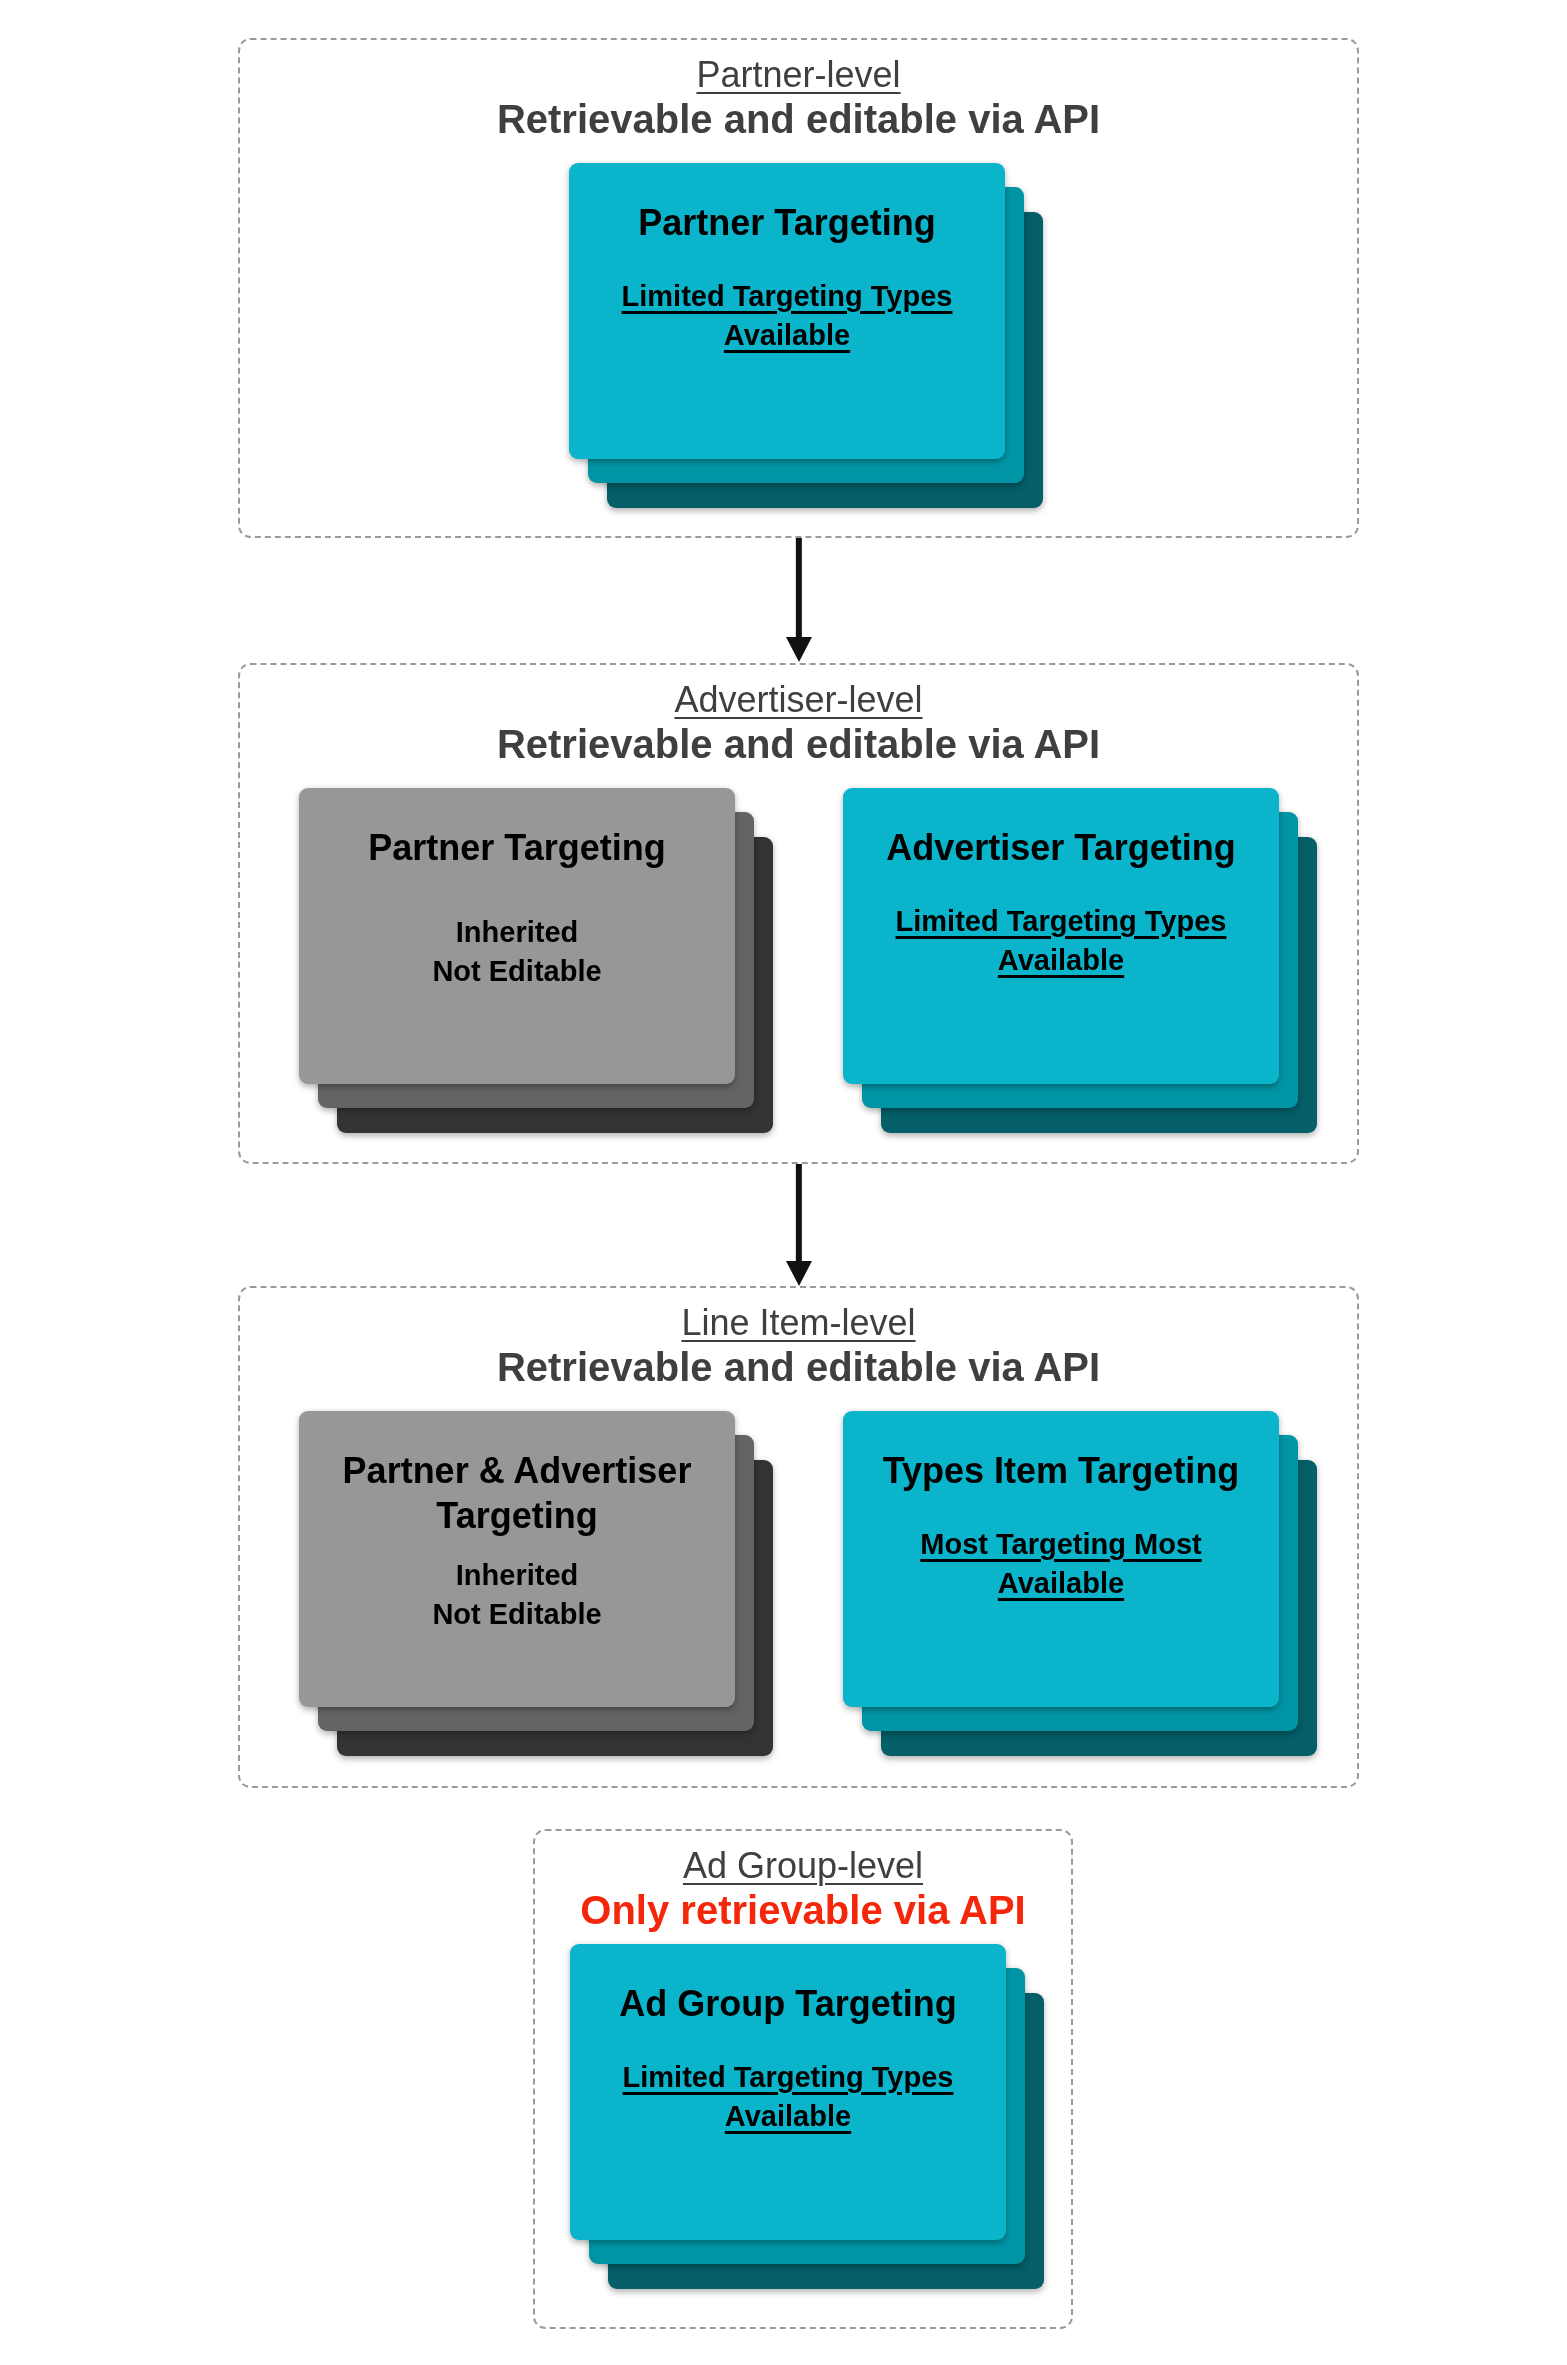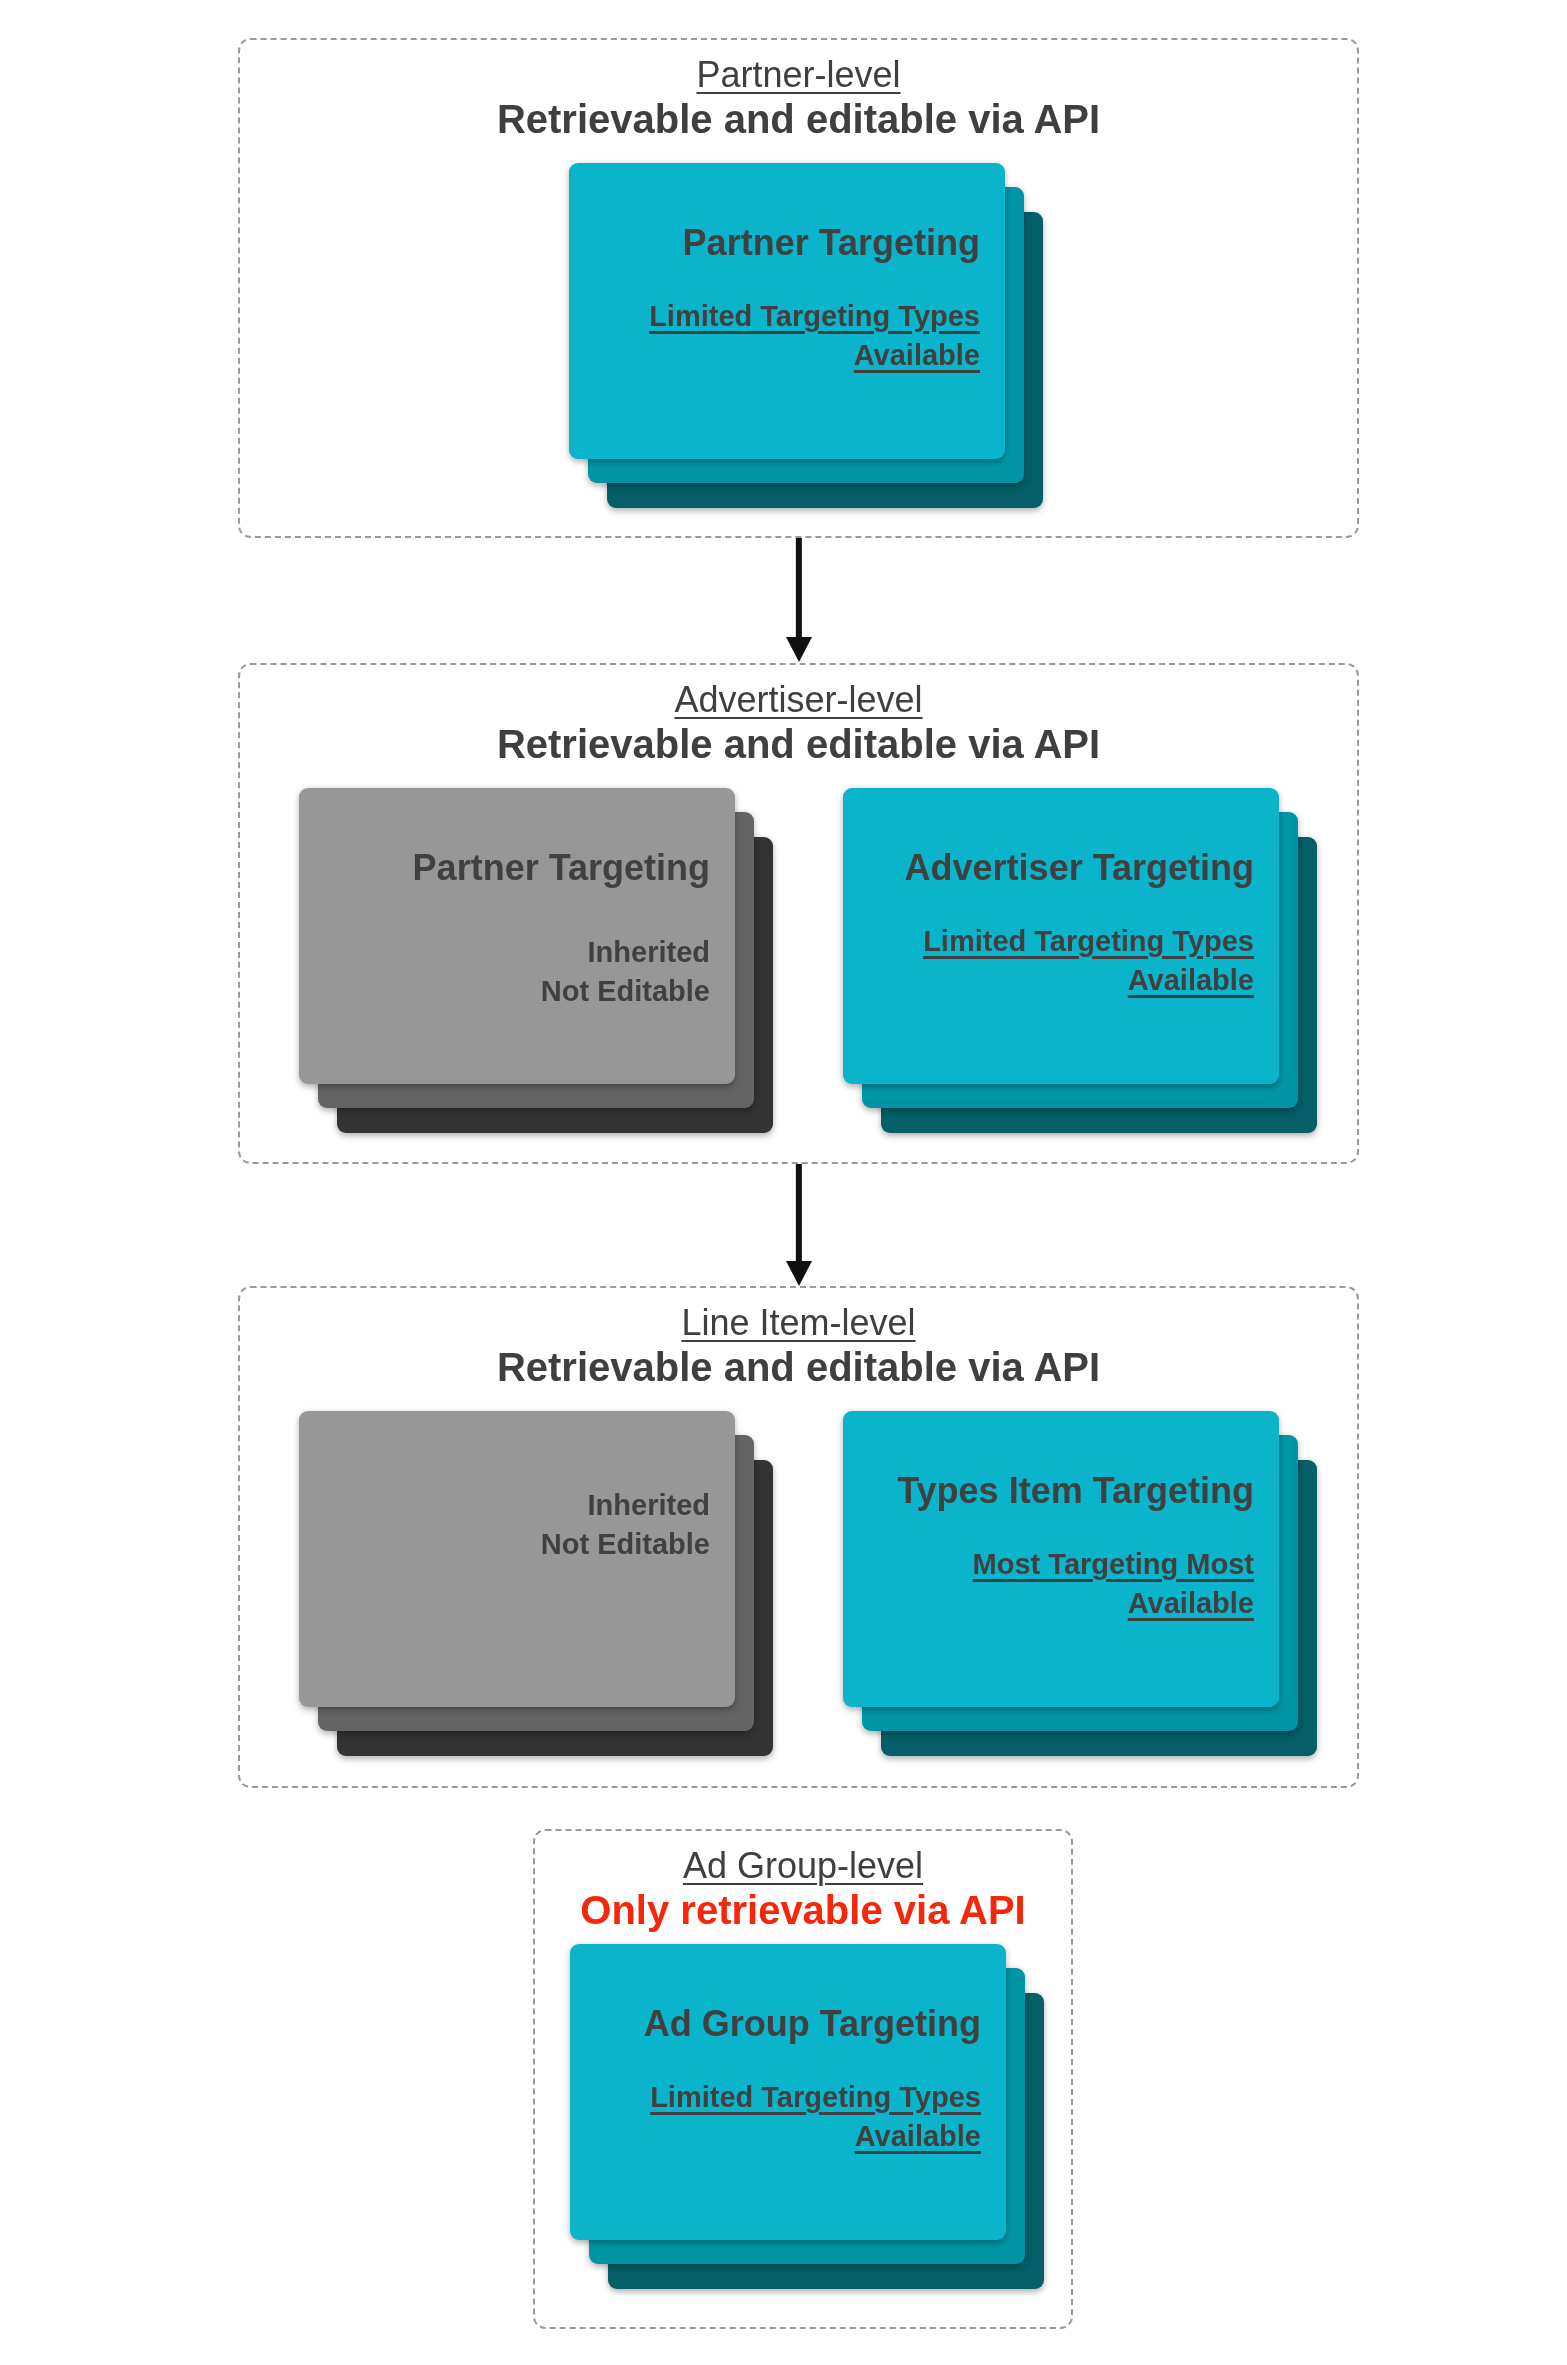--- a/index.html
+++ b/index.html
@@ -27,22 +27,22 @@
   .hdr .t2.red{color:var(--alert_red,#f5270b);}
   
   .stack{position:absolute;width:473px;height:346px;}
   .layer{
     position:absolute;width:436px;height:296px;border-radius:9px;
     box-shadow:0 2.7px 6.3px rgba(0,0,0,0.30);
   }
   .layer.back{left:38px;top:49px;}
   .layer.mid{left:19px;top:24px;}
   .layer.front{
-    left:0;top:0;box-sizing:border-box;padding:57px 25px 0;
-    text-align:right;color:#404040;
+    left:0;top:0;box-sizing:border-box;padding:37px 25px 0;
+    text-align:center;color:#000000;
   }
   .stack.teal .layer.back{background:var(--teal_back,#045f68);}
   .stack.teal .layer.mid{background:var(--teal_mid,#0095a5);}
   .stack.teal .layer.front{background:var(--teal_front,#0ab4cb);}
   .stack.gray .layer.back{background:var(--gray_back,#333333);}
   .stack.gray .layer.mid{background:var(--gray_mid,#646464);}
   .stack.gray .layer.front{background:var(--gray_front,#979797);}
   .card-title{font-size:36px;line-height:45px;font-weight:700;}
   .card-body{
     font-size:29px;line-height:39px;font-weight:700;margin-top:18px;
@@ -131,20 +131,21 @@
 
   <section class="section" id="s3">
     <div class="hdr">
       <div class="t1">Line Item-level</div>
       <div class="t2">Retrievable and editable via API</div>
     </div>
     <div class="stack gray pos-left">
       <div class="layer back"></div>
       <div class="layer mid"></div>
       <div class="layer front">
+        <div class="card-title">Partner &amp; Advertiser Targeting</div>
         <div class="card-body">Inherited
 Not Editable</div>
       </div>
     </div>
     <div class="stack teal pos-right">
       <div class="layer back"></div>
       <div class="layer mid"></div>
       <div class="layer front">
         <div class="card-title">Types Item Targeting</div>
         <div class="card-body underlined">Most Targeting Most Available</div>

